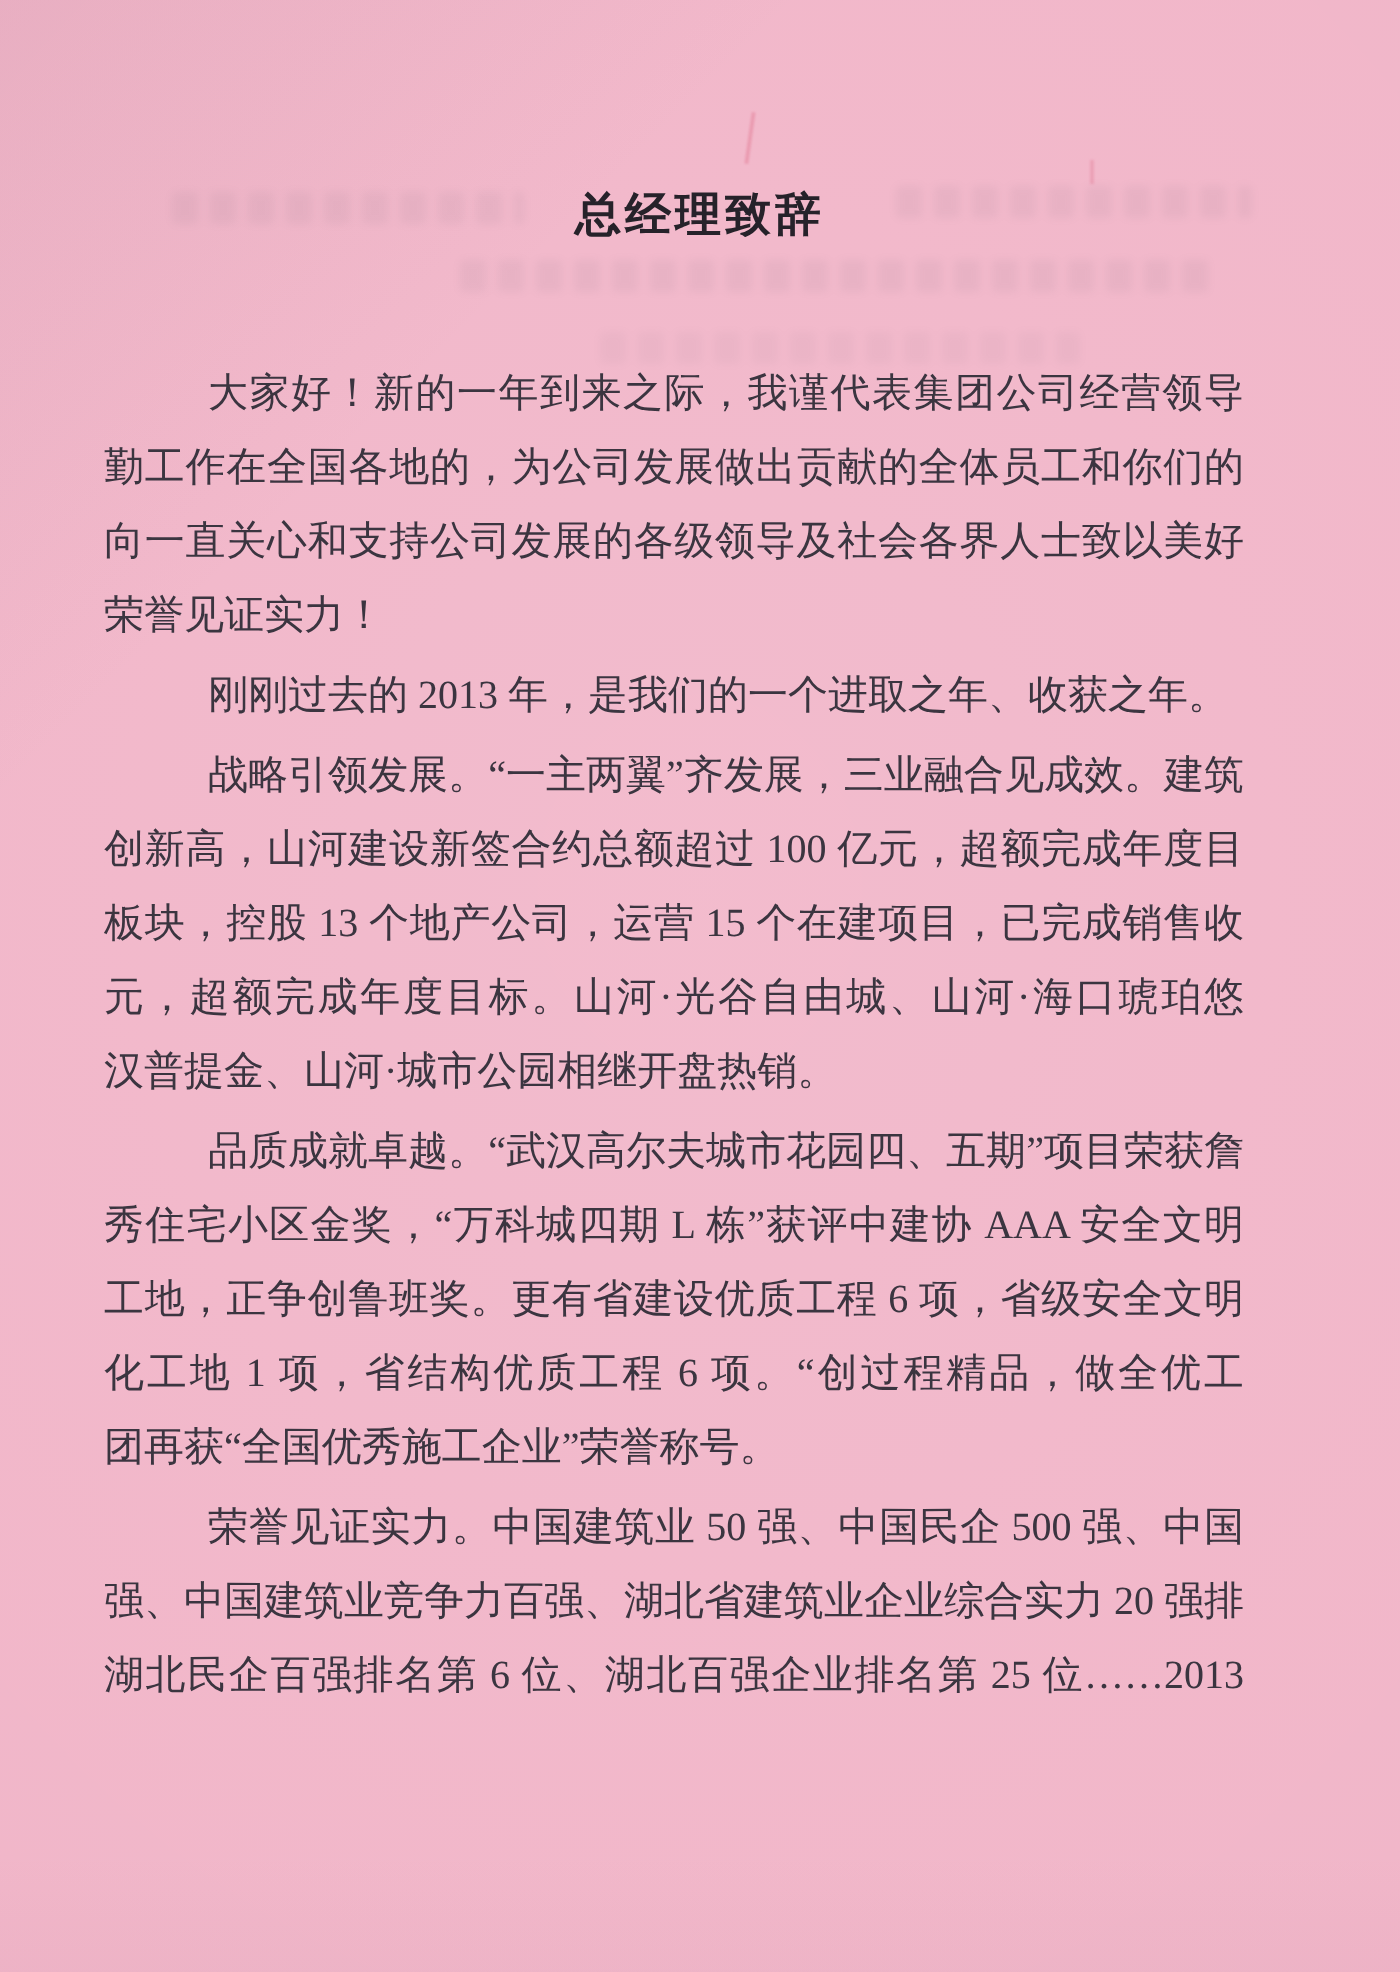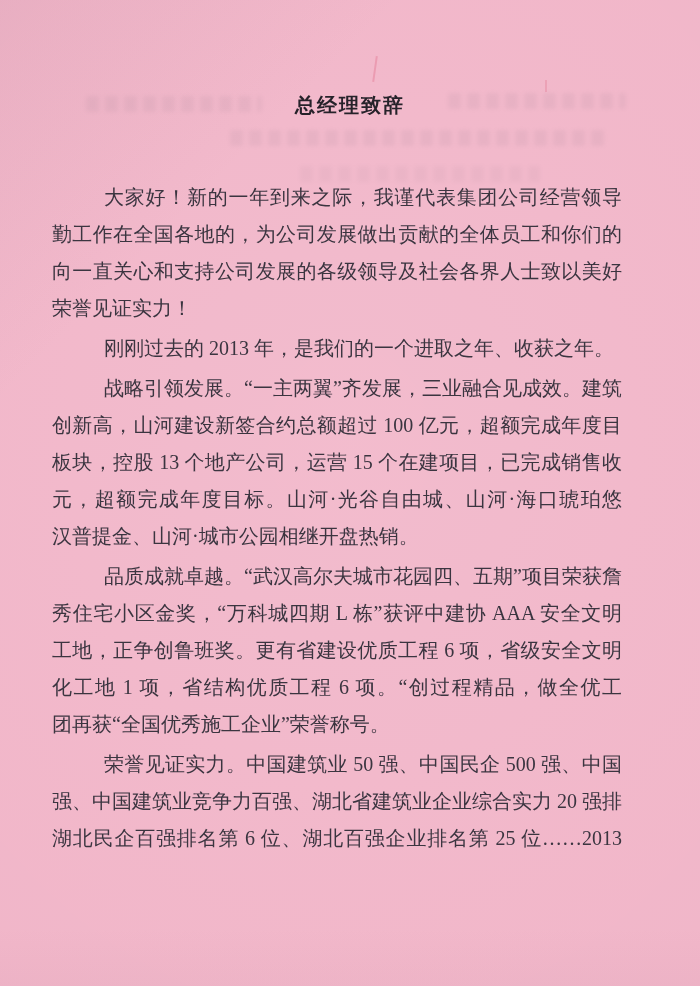--- a/index.html
+++ b/index.html
@@ -23,21 +23,21 @@
       #f1b5c8;
   }
   .page-title {
     position: absolute;
     top: 92px;
     left: 0;
     width: 100%;
     text-align: center;
     font-family: "Liberation Sans", "DejaVu Sans", sans-serif;
     font-weight: 700;
-    font-size: 20px;
+    font-size: 23px;
     letter-spacing: 2px;
     color: #26222a;
   }
   .doc-content {
     position: absolute;
     top: 179px;
     left: 52px;
     width: 570px;
     font-family: "Liberation Serif", "DejaVu Serif", serif;
     font-size: 20px;

